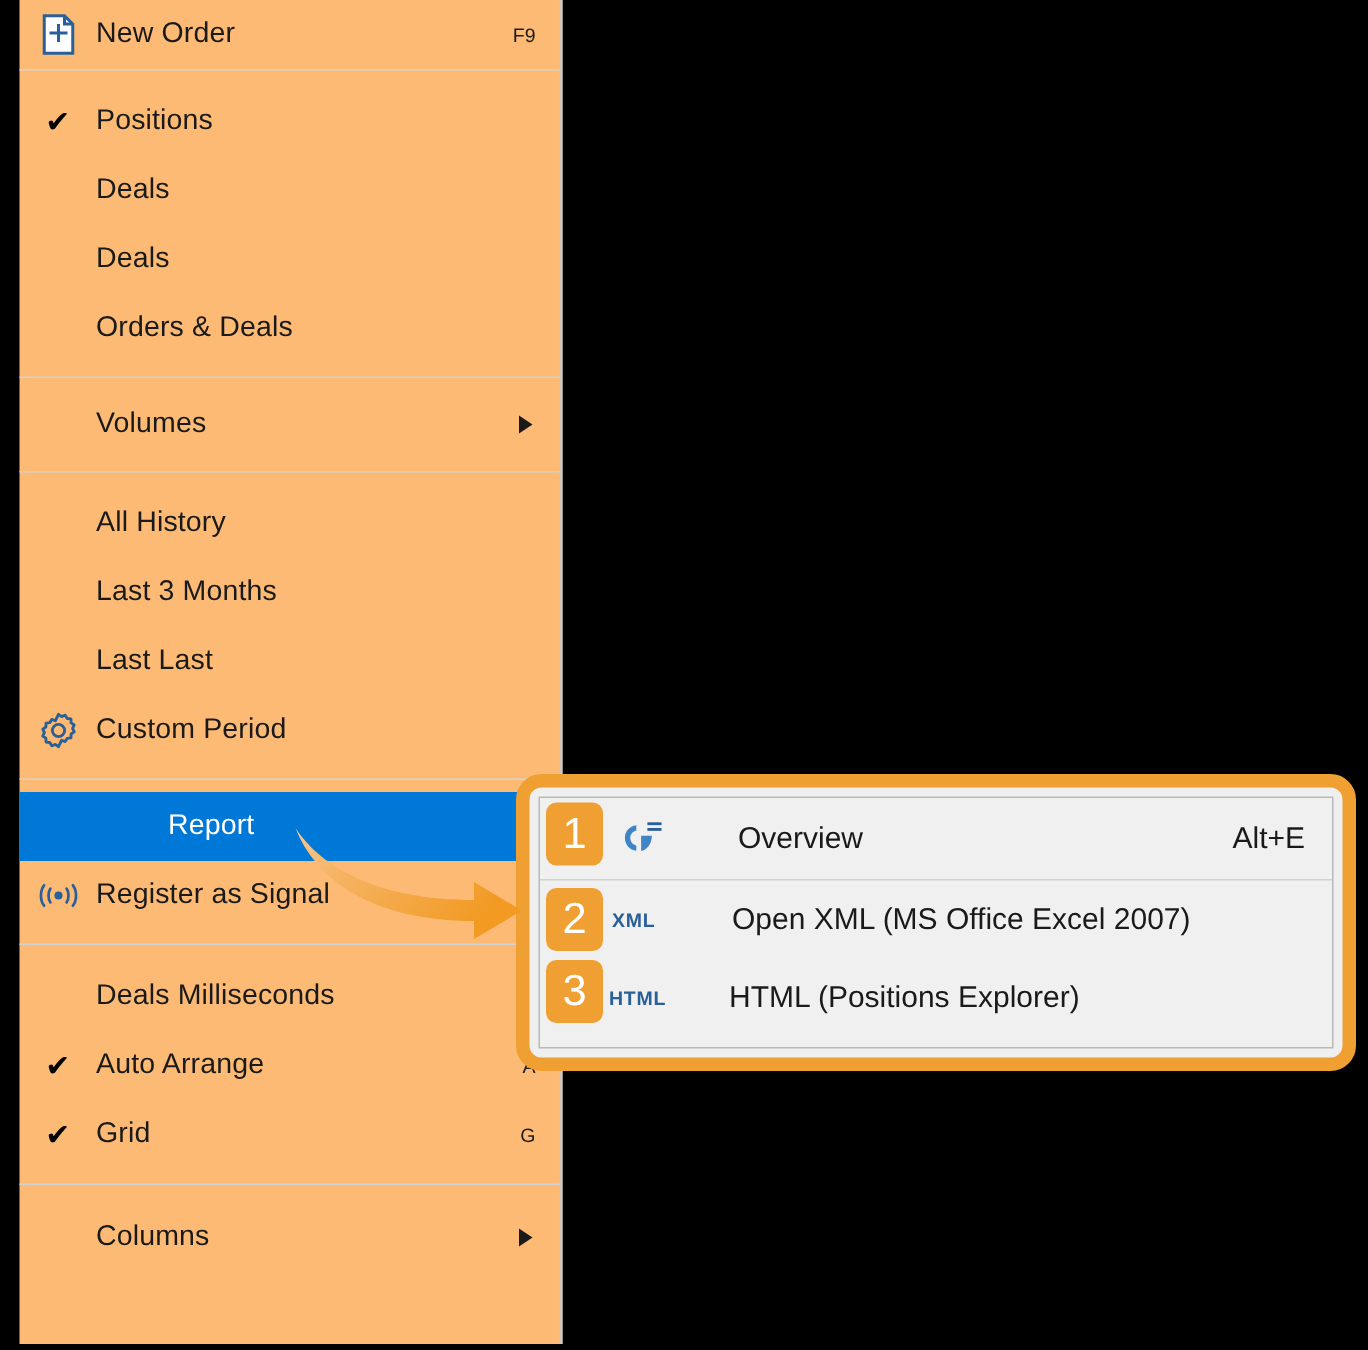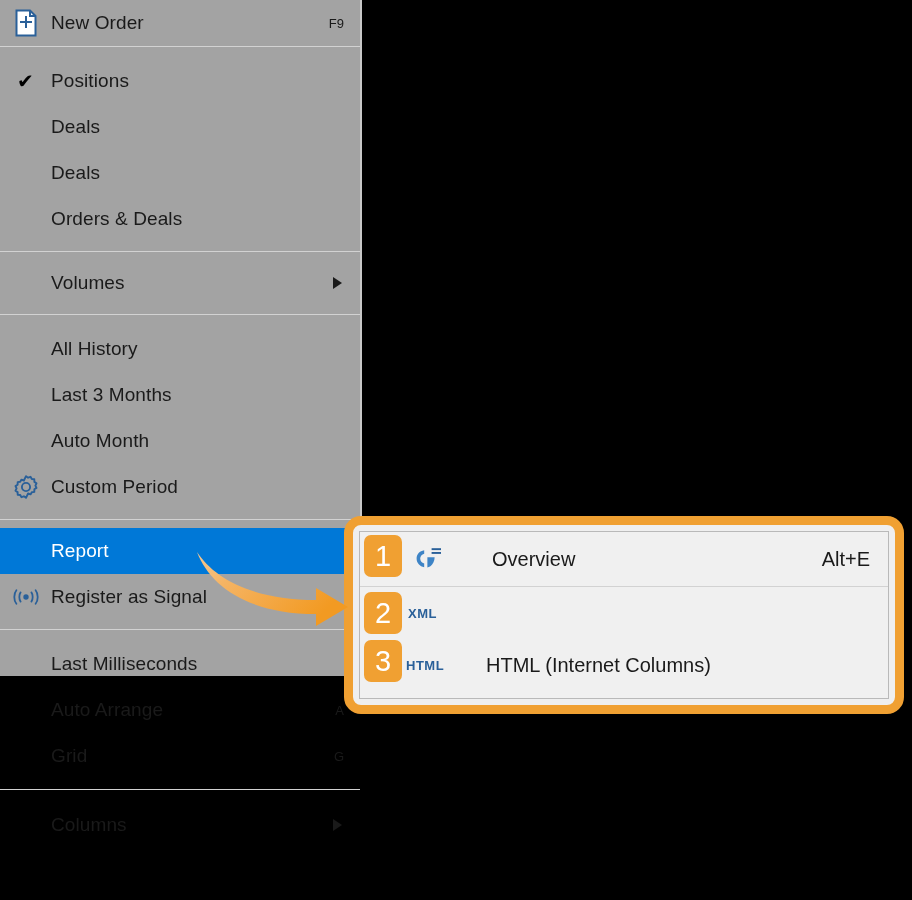--- a/index.html
+++ b/index.html
@@ -12,25 +12,25 @@
     height: 900px;
     position: relative;
     overflow: hidden;
     font-family: "Liberation Sans", sans-serif;
     -webkit-font-smoothing: antialiased;
   }
 
   
   #main-menu {
     position: absolute;
-    left: 0;
+    left: 13px;
     top: 0;
     width: 362px;
-    height: 676px;
-    background: #a3a3a3;
+    height: 896px;
+    background: #fdba74;
     border-right: 2px solid #c8c8c8;
     box-sizing: border-box;
   }
 
   .menu-item {
     position: relative;
     display: flex;
     align-items: center;
     height: 46px;
     padding: 0 16px 0 0;
@@ -53,21 +53,21 @@
   }
   .menu-item .accel {
     color: #1a1a1a;
     font-size: 13px;
     padding-left: 14px;
   }
   .menu-item.selected {
     background: #0078d7;
     color: #ffffff;
   }
-  .menu-item.selected .label { color: #ffffff; }
+  .menu-item.selected .label { color: #ffffff; margin-left: 48px; }
 
   .submenu-arrow {
     width: 0; height: 0;
     border-left: 9px solid #1a1a1a;
     border-top: 6px solid transparent;
     border-bottom: 6px solid transparent;
     margin-right: 2px;
   }
 
   .check {
@@ -217,21 +217,21 @@
   <div class="menu-item">
     <span class="gutter"></span>
     <span class="label">All History</span>
   </div>
   <div class="menu-item">
     <span class="gutter"></span>
     <span class="label">Last 3 Months</span>
   </div>
   <div class="menu-item">
     <span class="gutter"></span>
-    <span class="label">Auto Month</span>
+    <span class="label">Last Last</span>
   </div>
   <div class="menu-item">
     <span class="gutter">
       <svg class="icon" width="26" height="26" viewBox="0 0 26 26" aria-hidden="true">
         <path d="M13 2.2 l2.1 1.5 2.4-.9 1.3 2.2 2.5.3.1 2.6 2.1 1.4-1.1 2.3 1.1 2.3-2.1 1.4-.1 2.6-2.5.3-1.3 2.2-2.4-.9L13 23.8l-2.1-1.5-2.4.9-1.3-2.2-2.5-.3-.1-2.6L2.5 16.7 3.6 14.4 2.5 12.1l2.1-1.4.1-2.6 2.5-.3 1.3-2.2 2.4.9z" fill="none" stroke="#2a6099" stroke-width="1.9" stroke-linejoin="round"></path>
         <circle cx="13" cy="13" r="4.1" fill="none" stroke="#2a6099" stroke-width="1.9"></circle>
       </svg>
     </span>
     <span class="label">Custom Period</span>
   </div>
@@ -254,21 +254,21 @@
       </svg>
     </span>
     <span class="label">Register as Signal</span>
   </div>
   <div style="height:9px"></div>
   <div class="sep"></div>
 
   <div style="height:11px"></div>
   <div class="menu-item">
     <span class="gutter"></span>
-    <span class="label">Last Milliseconds</span>
+    <span class="label">Deals Milliseconds</span>
   </div>
   <div class="menu-item">
     <span class="gutter">
         <span class="check">✔</span>
       </span>
     <span class="label">Auto Arrange</span>
     <span class="accel">A</span>
   </div>
   <div class="menu-item">
     <span class="gutter">
@@ -305,29 +305,30 @@
       <span class="sub-accel">Alt+E</span>
     </div>
 
     <div class="sub-sep"></div>
 
     <div class="sub-item">
       <span class="badge" style="top:5px">2</span>
       <span class="sub-gutter" style="padding-left:48px">
         <span class="tag">XML</span>
       </span>
+      <span class="sub-label">Open XML (MS Office Excel 2007)</span>
       <span class="sub-accel"></span>
     </div>
 
     <div class="sub-item">
       <span class="badge" style="top:1px">3</span>
       <span class="sub-gutter" style="padding-left:46px">
         <span class="tag">HTML</span>
       </span>
-      <span class="sub-label">HTML (Internet Columns)</span>
+      <span class="sub-label">HTML (Positions Explorer)</span>
       <span class="sub-accel"></span>
     </div>
 
   </div>
 </div>
 
 <svg id="callout-arrow" viewBox="0 0 190 90">
   <defs>
     <linearGradient id="arrGrad" x1="0" y1="0" x2="1" y2="0.45">
       <stop offset="0" stop-color="#f6c893"></stop>

